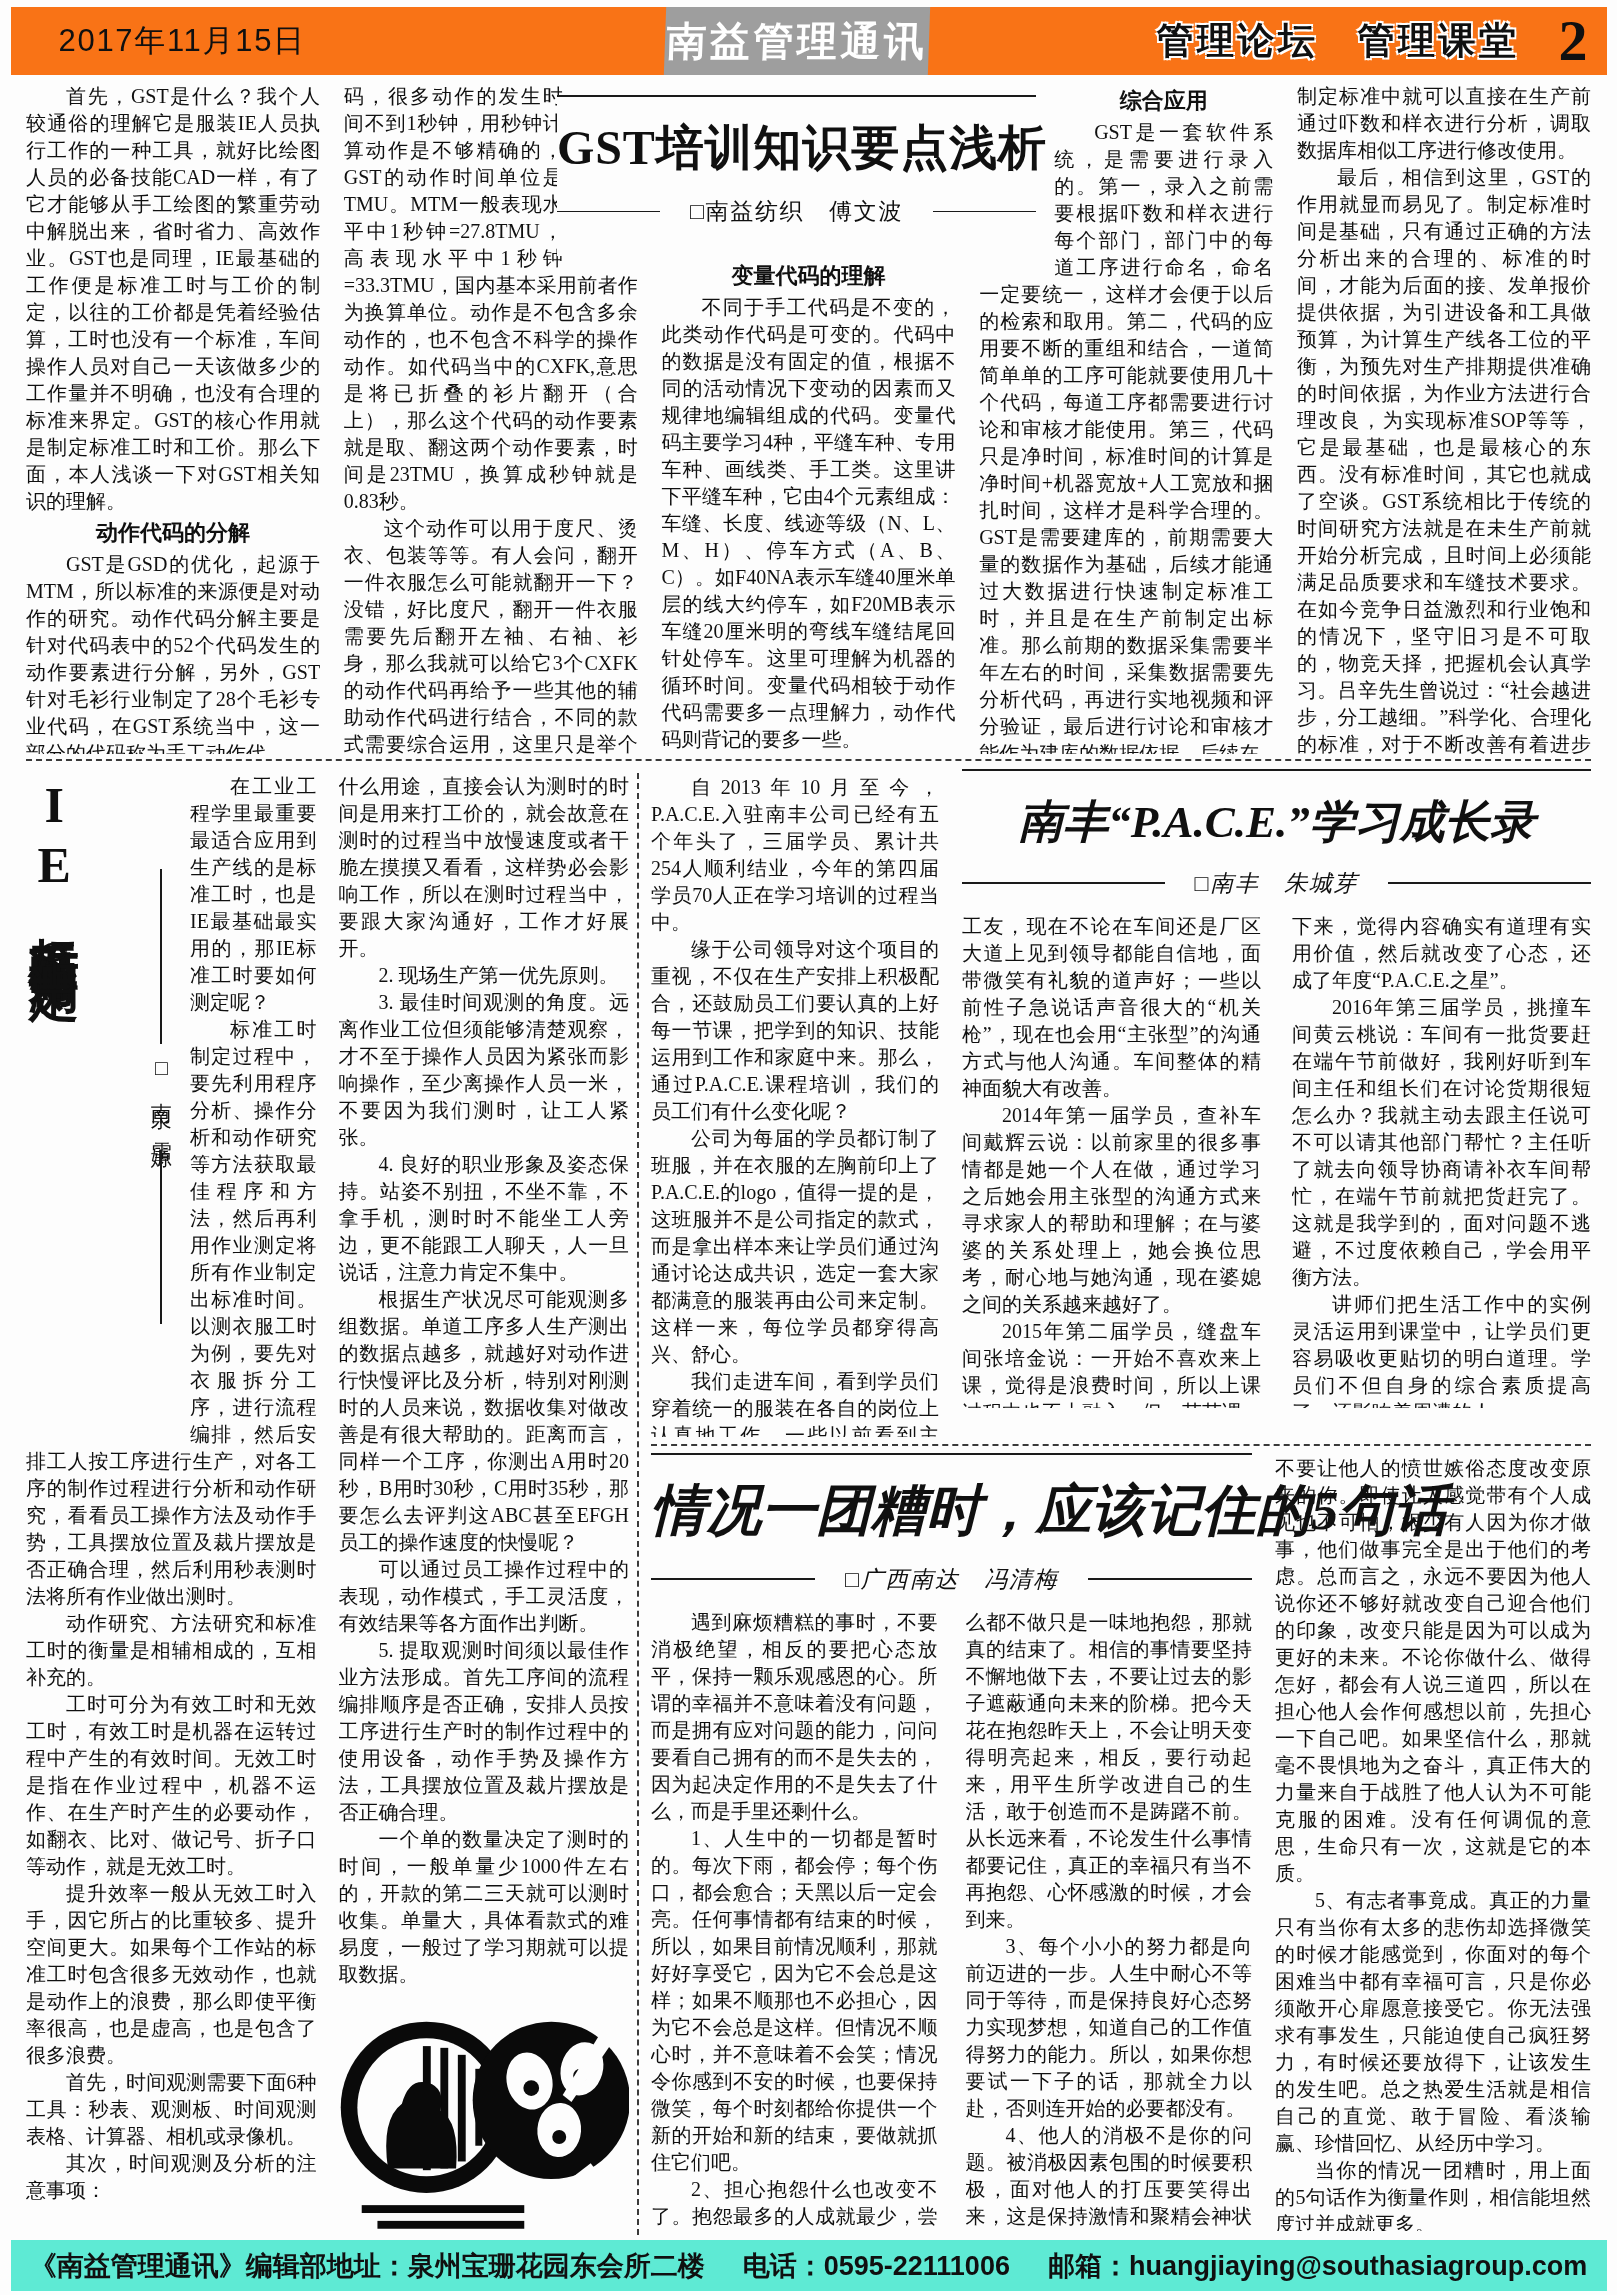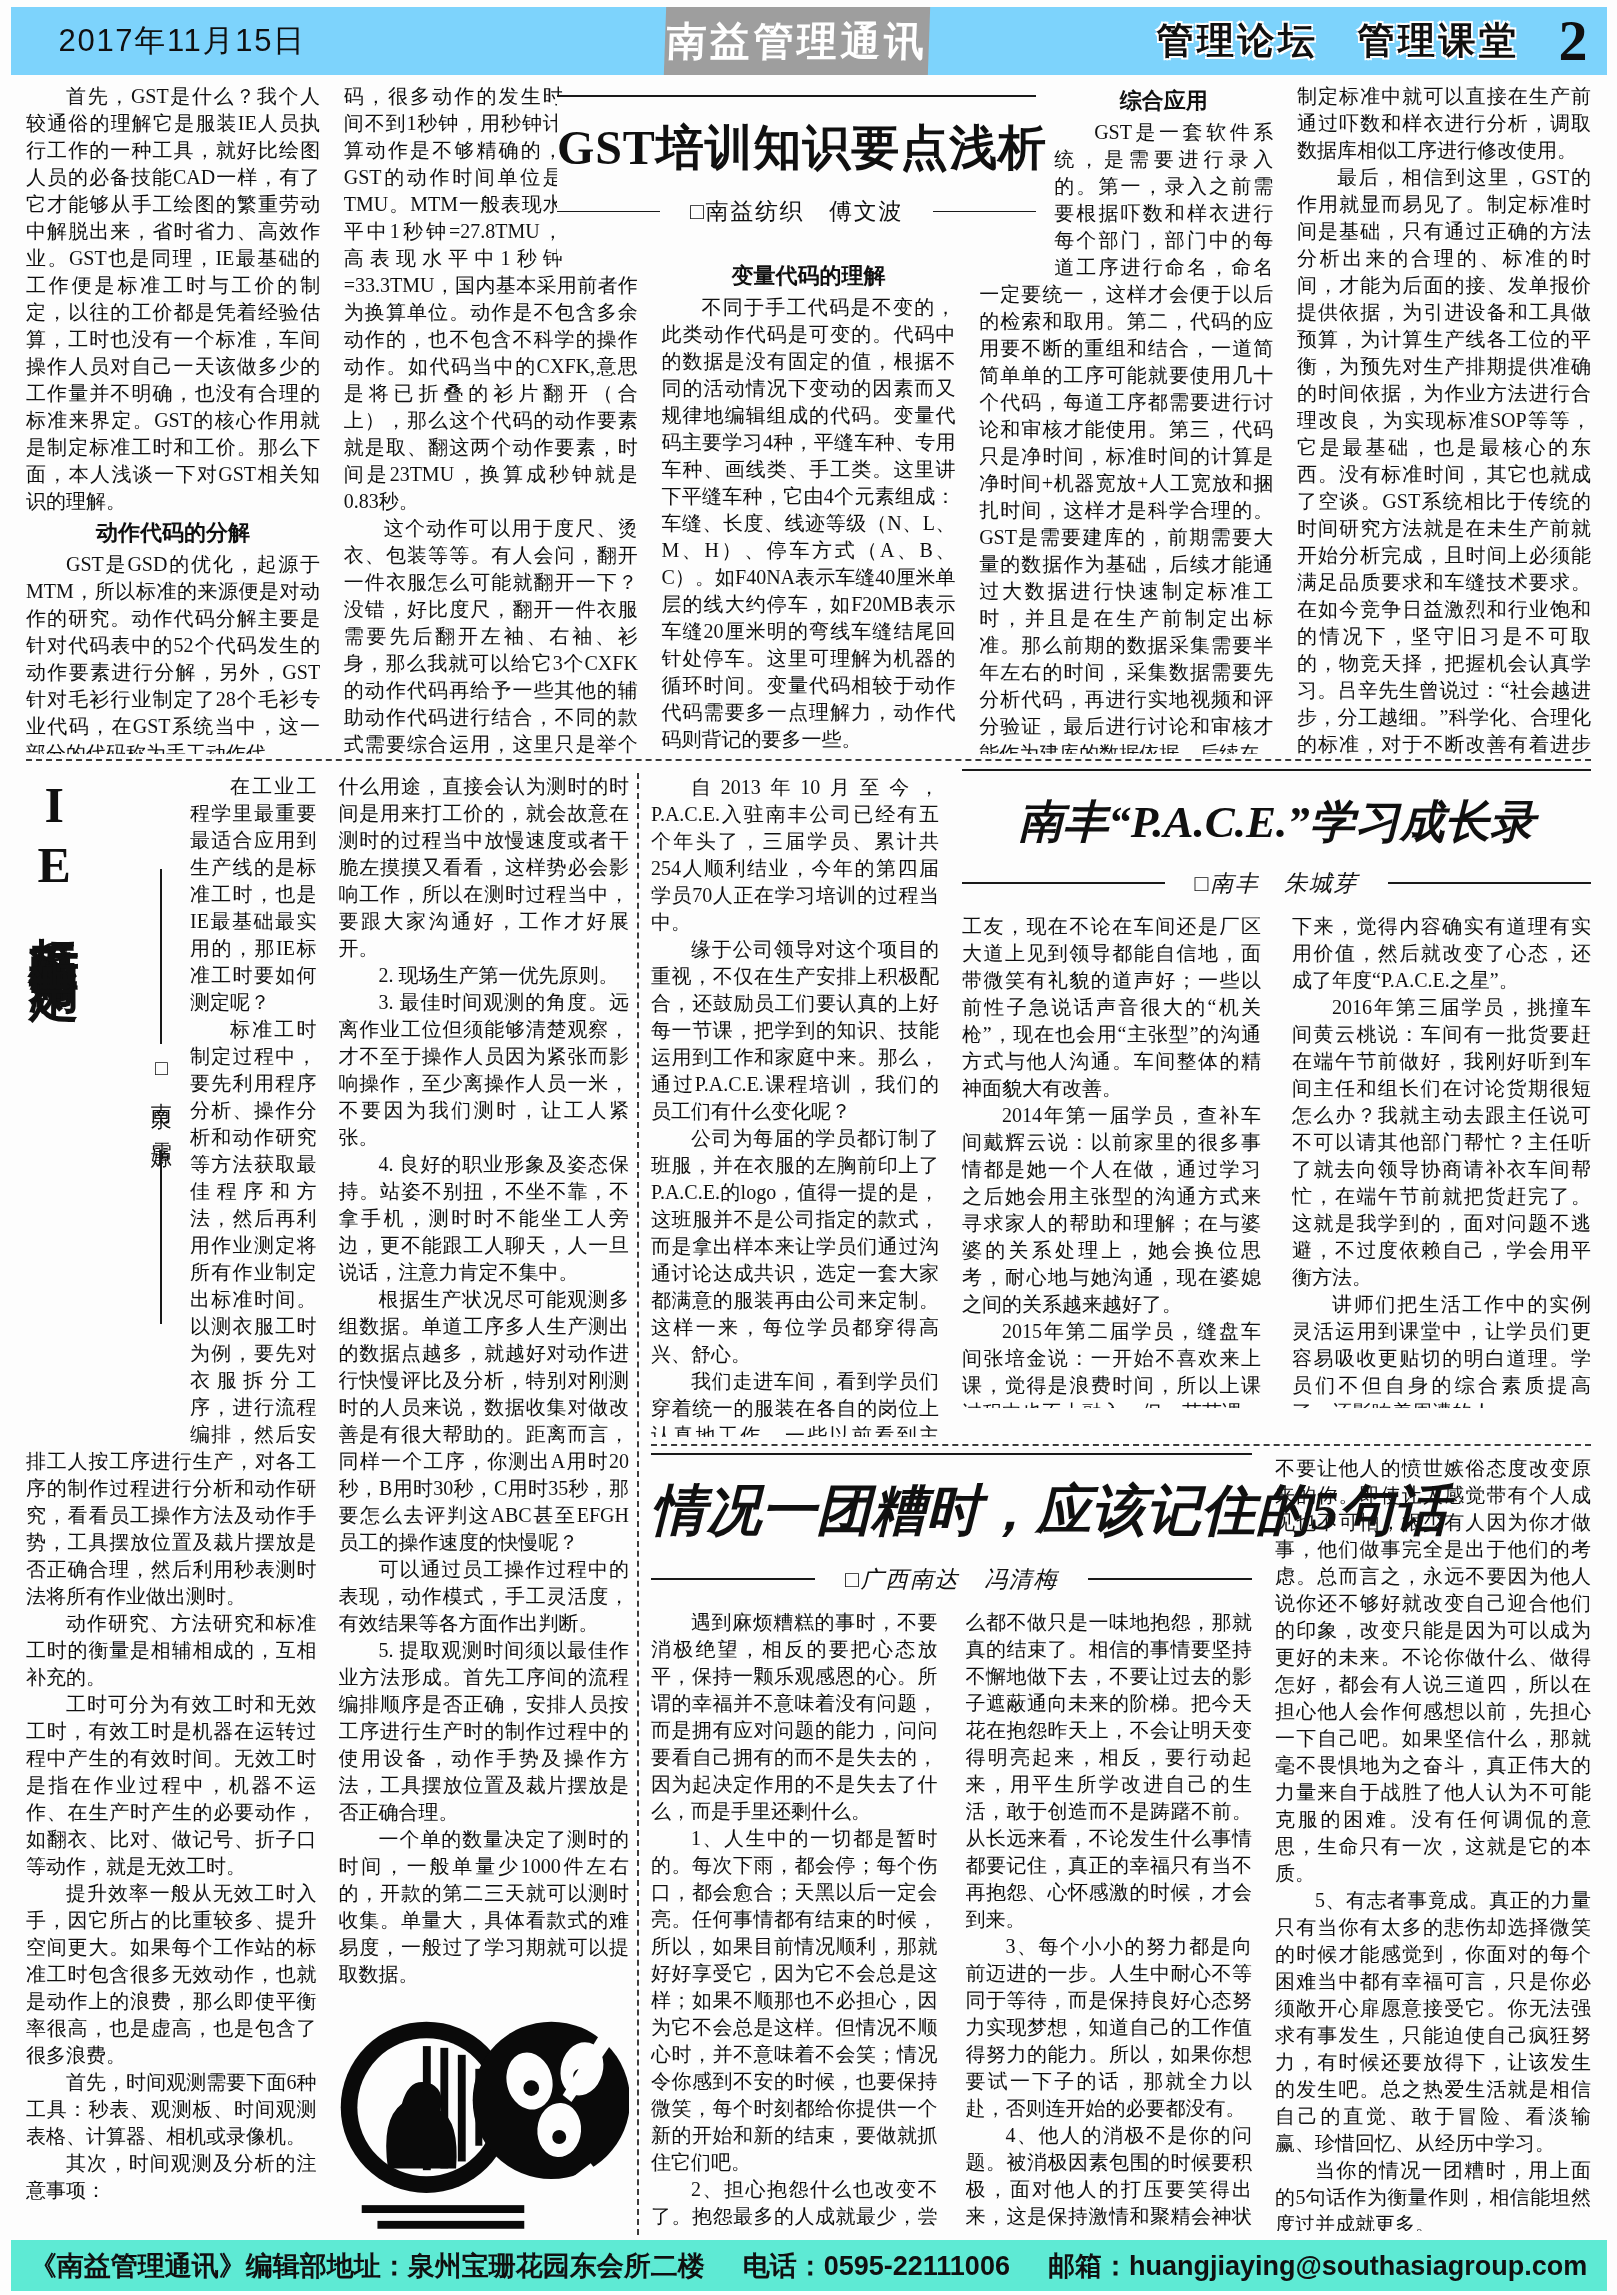--- a/index.html
+++ b/index.html
@@ -1,19 +1,19 @@
 <!DOCTYPE html>
 <html style="font-size:14px"><head>
 <meta charset="utf-8">
 <style>
   html,body{margin:0;padding:0;background:#e8e8e8;}
   #page{position:relative;width:1617px;height:2295px;background:#fdfdfd;overflow:hidden;
         font-family:"Liberation Serif","DejaVu Serif",serif;color:#101010;}
   
-  .header-bar{position:absolute;left:10.5px;right:10.5px;top:7px;height:68px;background:#7dd3fc;
+  .header-bar{position:absolute;left:10.5px;right:10.5px;top:7px;height:68px;background:#f97316;
               display:flex;align-items:center;}
   .date{margin-left:48px;font-family:"Liberation Sans","DejaVu Sans",sans-serif;
         font-size:31px;letter-spacing:1.7px;}
   .masthead-box{position:absolute;left:654px;top:0;width:264px;height:68px;background:#9e9e9e;
                 color:#fff;display:flex;align-items:center;justify-content:center;
                 font-size:40px;font-weight:bold;letter-spacing:3.5px;transform:skewX(-2deg);}
   .header-right{margin-left:auto;margin-right:19px;display:flex;align-items:center;gap:39px;}
   .section-title{font-size:37px;font-weight:bold;letter-spacing:3.5px;
                  text-shadow:-1.7px -1.7px 0 #fff,1.7px -1.7px 0 #fff,-1.7px 1.7px 0 #fff,1.7px 1.7px 0 #fff;}
   .page-num{font-size:58px;font-weight:bold;line-height:1;}

